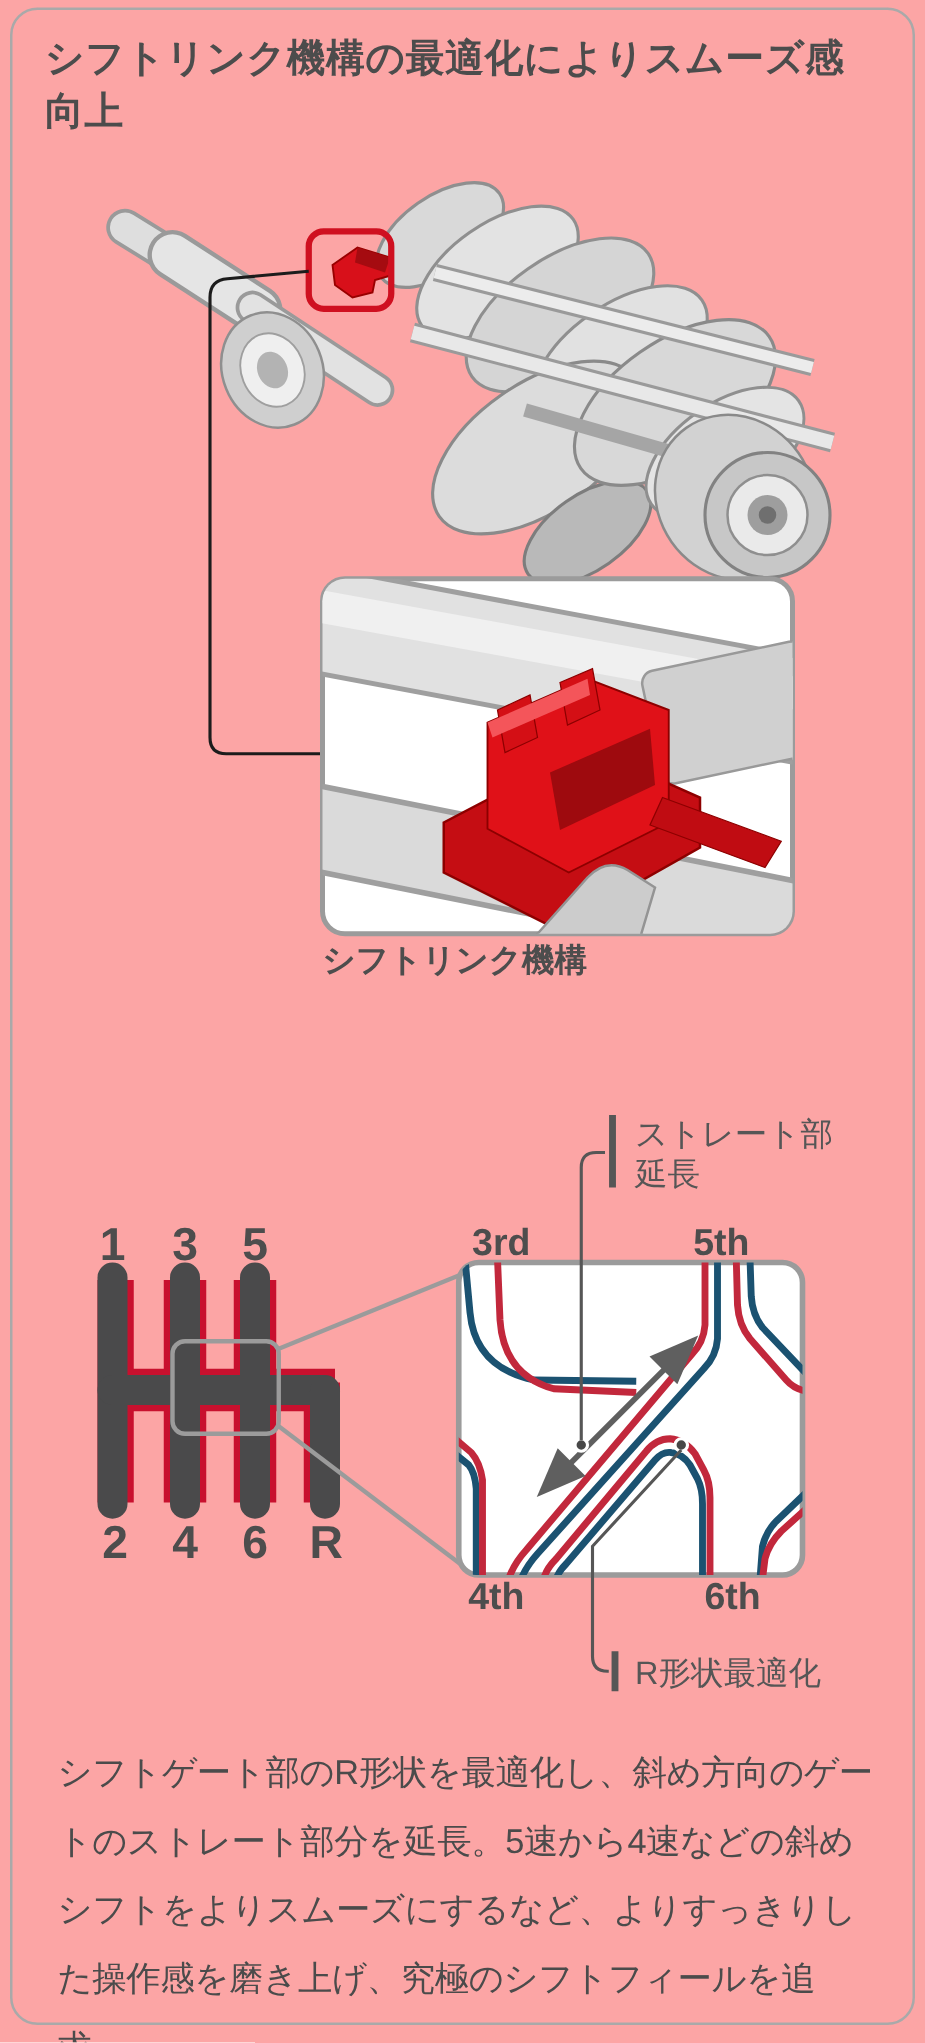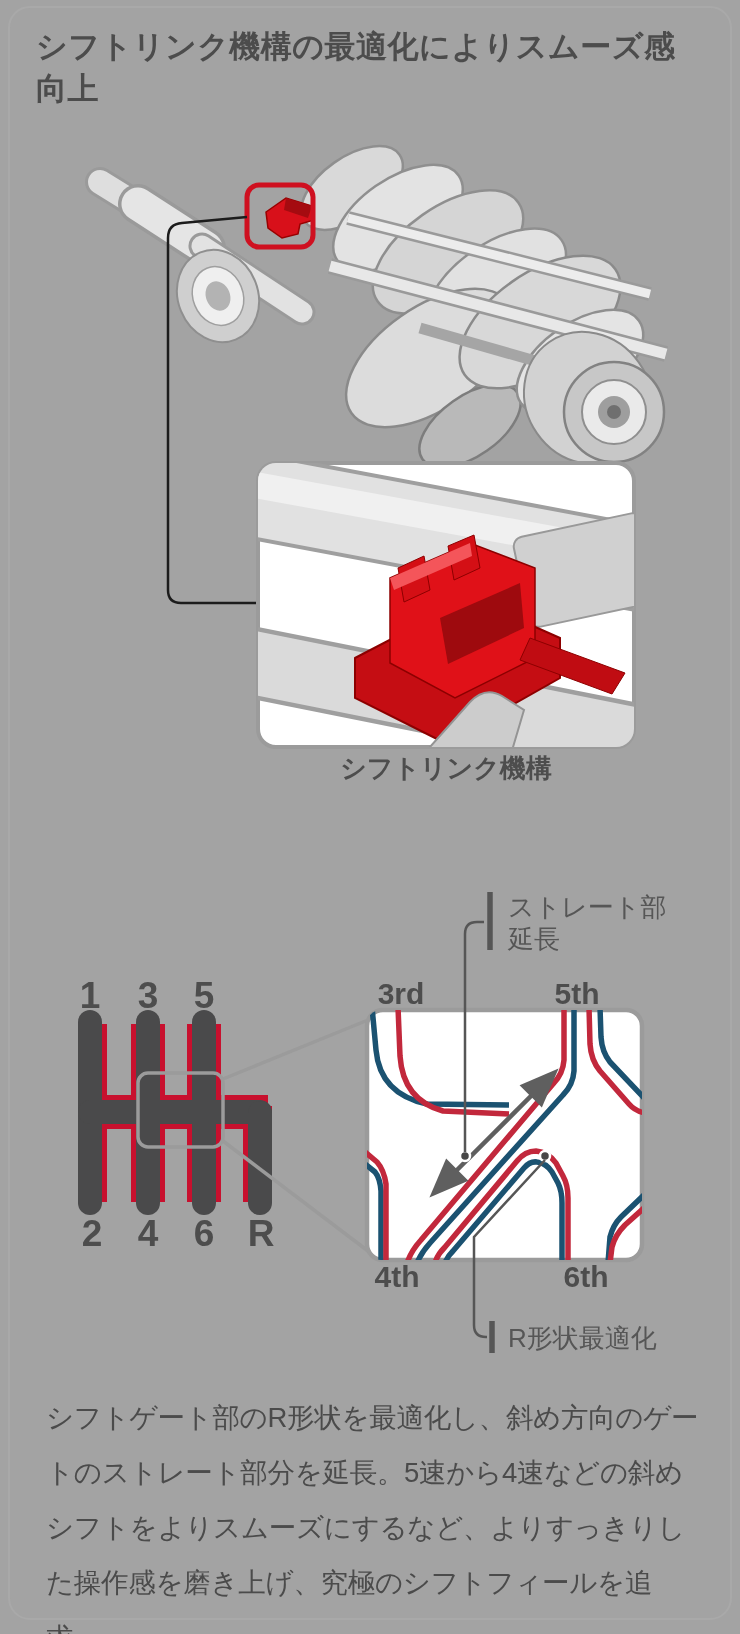--- a/index.html
+++ b/index.html
@@ -1,21 +1,21 @@
 <!DOCTYPE html>
 <html><head>
 <meta charset="utf-8">
 <style>
   html,body{margin:0;padding:0;background:#fff;}
-  .stage{position:relative;width:740px;height:1634px;background:#a3a3a3;overflow:hidden;
+  .stage{position:relative;width:740px;height:1634px;background:#fca5a5;overflow:hidden;
          font-family:"Liberation Sans","DejaVu Sans",sans-serif;}
   .abs{position:absolute;}
   .card{left:8px;top:6px;width:720px;height:1610px;border:2px solid #a9a9a9;border-radius:22px;}
   .title{left:36px;top:26px;width:660px;font-size:31px;font-weight:700;color:#4c4c4c;letter-spacing:.5px;}
-  .caption{left:258px;top:751px;width:376px;text-align:center;font-size:26px;font-weight:600;color:#4d4d4d;}
+  .caption{left:258px;top:751px;width:376px;font-size:26px;font-weight:600;color:#4d4d4d;}
   .bodytext{left:46px;top:1390px;width:654px;font-size:27.5px;line-height:2.0;font-weight:500;
             color:#4b4b4b;letter-spacing:-0.3px;}
   svg text{font-family:"Liberation Sans","DejaVu Sans",sans-serif;}
   .lbl{font-size:30px;font-weight:700;fill:#4d4d4d;}
   .num{font-size:37px;font-weight:700;fill:#4d4d4d;}
   .ann{font-size:26px;font-weight:500;fill:#565656;}
 </style>
 </head>
 <body>
 

